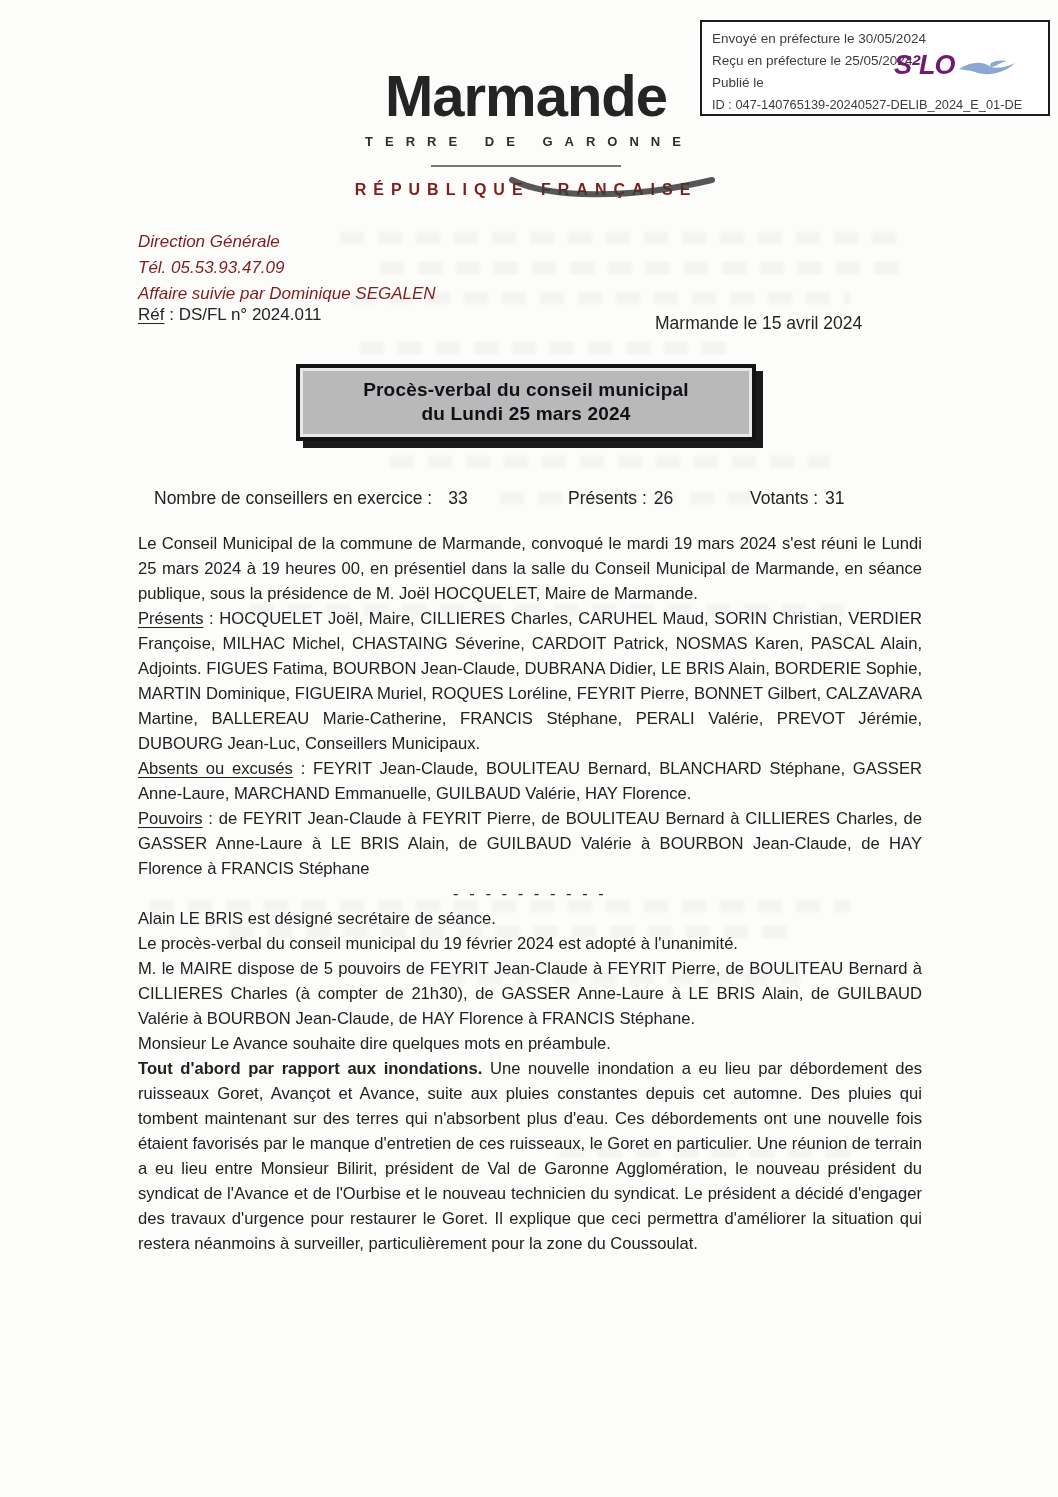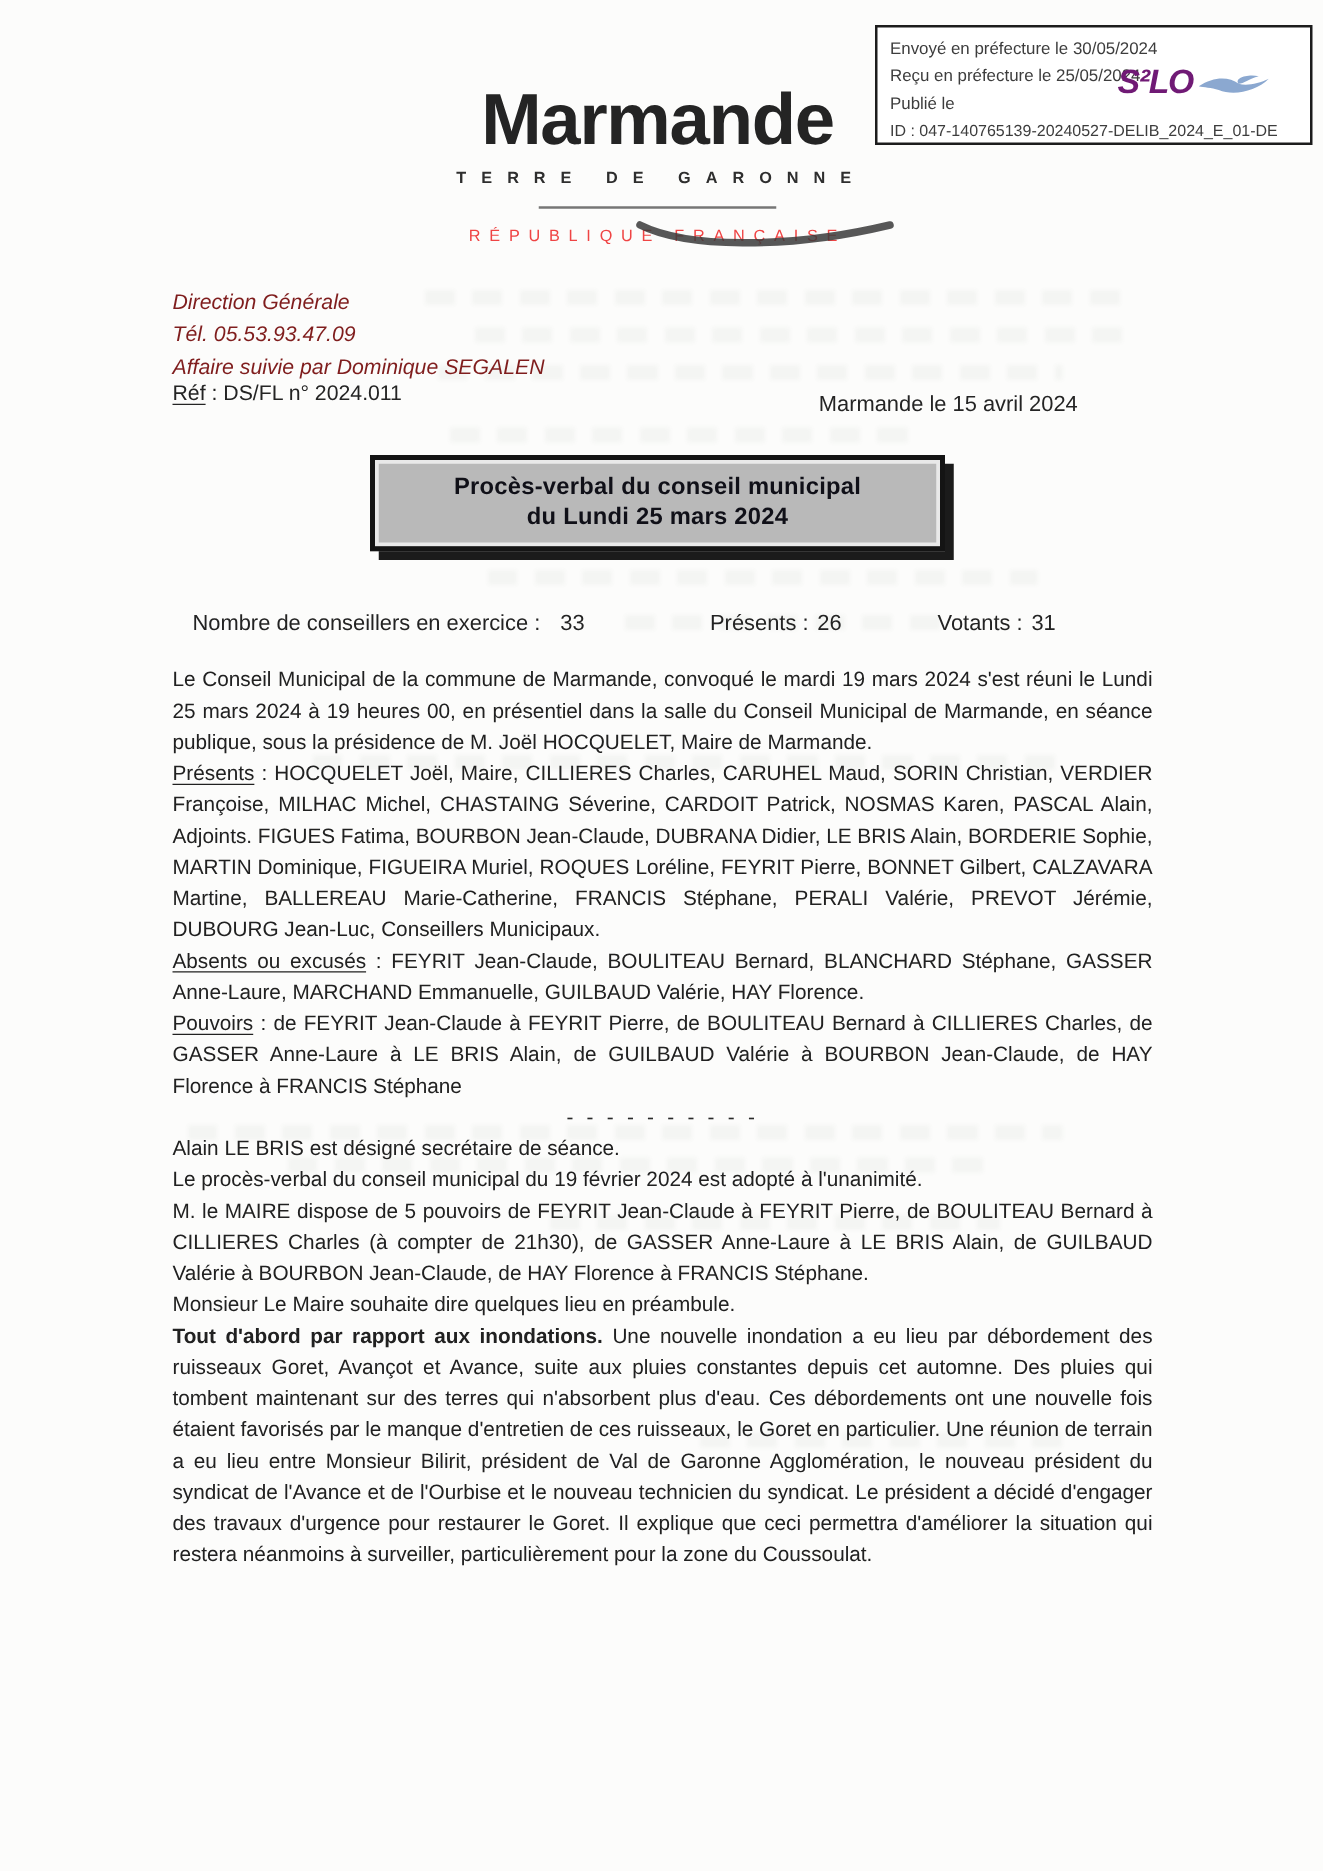--- a/index.html
+++ b/index.html
@@ -41,21 +41,21 @@
   .logo-word{
     font-size:58px;font-weight:bold;letter-spacing:-1px;color:#242424;
     line-height:60px;position:relative;
   }
   .logo-swoosh{position:absolute;left:178px;top:108px;}
   .logo-sub{
     margin-top:8px;font-size:13px;font-weight:bold;color:#2e2e2e;
     letter-spacing:12px;white-space:nowrap;margin-left:6px;
   }
   .logo-divider{width:190px;height:2px;background:#4a4a4a;opacity:.75;margin:16px auto 0 auto;}
-  .logo-rep{margin-top:14px;font-size:13px;font-weight:normal;color:#ef4444;letter-spacing:7px;white-space:nowrap;}
+  .logo-rep{margin-top:14px;font-size:16px;font-weight:bold;color:#7f1d1d;letter-spacing:7px;white-space:nowrap;}
 
   
   .dept{position:absolute;left:138px;top:229px;font-style:italic;font-size:17px;line-height:26px;color:#7f1d1d;}
   .ref-row{position:absolute;left:138px;top:305px;font-size:17px;color:#242424;}
   .u{text-decoration:underline;text-underline-offset:3px;}
   .dateline{position:absolute;left:655px;top:313px;font-size:17.5px;color:#242424;}
 
   
   .title-box{
     position:absolute;left:296px;top:364px;width:460px;box-sizing:border-box;
@@ -170,18 +170,18 @@
     <p class="p-pouvoirs"><span class="u">Pouvoirs</span><span> : de FEYRIT Jean-Claude à FEYRIT Pierre, de BOULITEAU Bernard à CILLIERES Charles, de GASSER Anne-Laure à LE BRIS Alain, de GUILBAUD Valérie à BOURBON Jean-Claude, de HAY Florence à FRANCIS Stéphane</span></p>
 
     <p class="p-separator">- - - - - - - - - -</p>
 
     <p class="p-secretary">Alain LE BRIS est désigné secrétaire de séance.</p>
 
     <p class="p-adoption">Le procès-verbal du conseil municipal du 19 février 2024 est adopté à l'unanimité.</p>
 
     <p class="p-recap">M. le MAIRE dispose de 5 pouvoirs de FEYRIT Jean-Claude à FEYRIT Pierre, de BOULITEAU Bernard à CILLIERES Charles (à compter de 21h30), de GASSER Anne-Laure à LE BRIS Alain, de GUILBAUD Valérie à BOURBON Jean-Claude, de HAY Florence à FRANCIS Stéphane.</p>
 
-    <p class="p-intro">Monsieur Le Maire souhaite dire quelques lieu en préambule.</p>
+    <p class="p-intro">Monsieur Le Avance souhaite dire quelques mots en préambule.</p>
 
     <p class="p-flood"><span class="lead-bold">Tout d'abord par rapport aux inondations.</span><span> Une nouvelle inondation a eu lieu par débordement des ruisseaux Goret, Avançot et Avance, suite aux pluies constantes depuis cet automne. Des pluies qui tombent maintenant sur des terres qui n'absorbent plus d'eau. Ces débordements ont une nouvelle fois étaient favorisés par le manque d'entretien de ces ruisseaux, le Goret en particulier. Une réunion de terrain a eu lieu entre Monsieur Bilirit, président de Val de Garonne Agglomération, le nouveau président du syndicat de l'Avance et de l'Ourbise et le nouveau technicien du syndicat. Le président a décidé d'engager des travaux d'urgence pour restaurer le Goret. Il explique que ceci permettra d'améliorer la situation qui restera néanmoins à surveiller, particulièrement pour la zone du Coussoulat.</span></p>
   </div>
 
 </div>
 
 </body></html>

